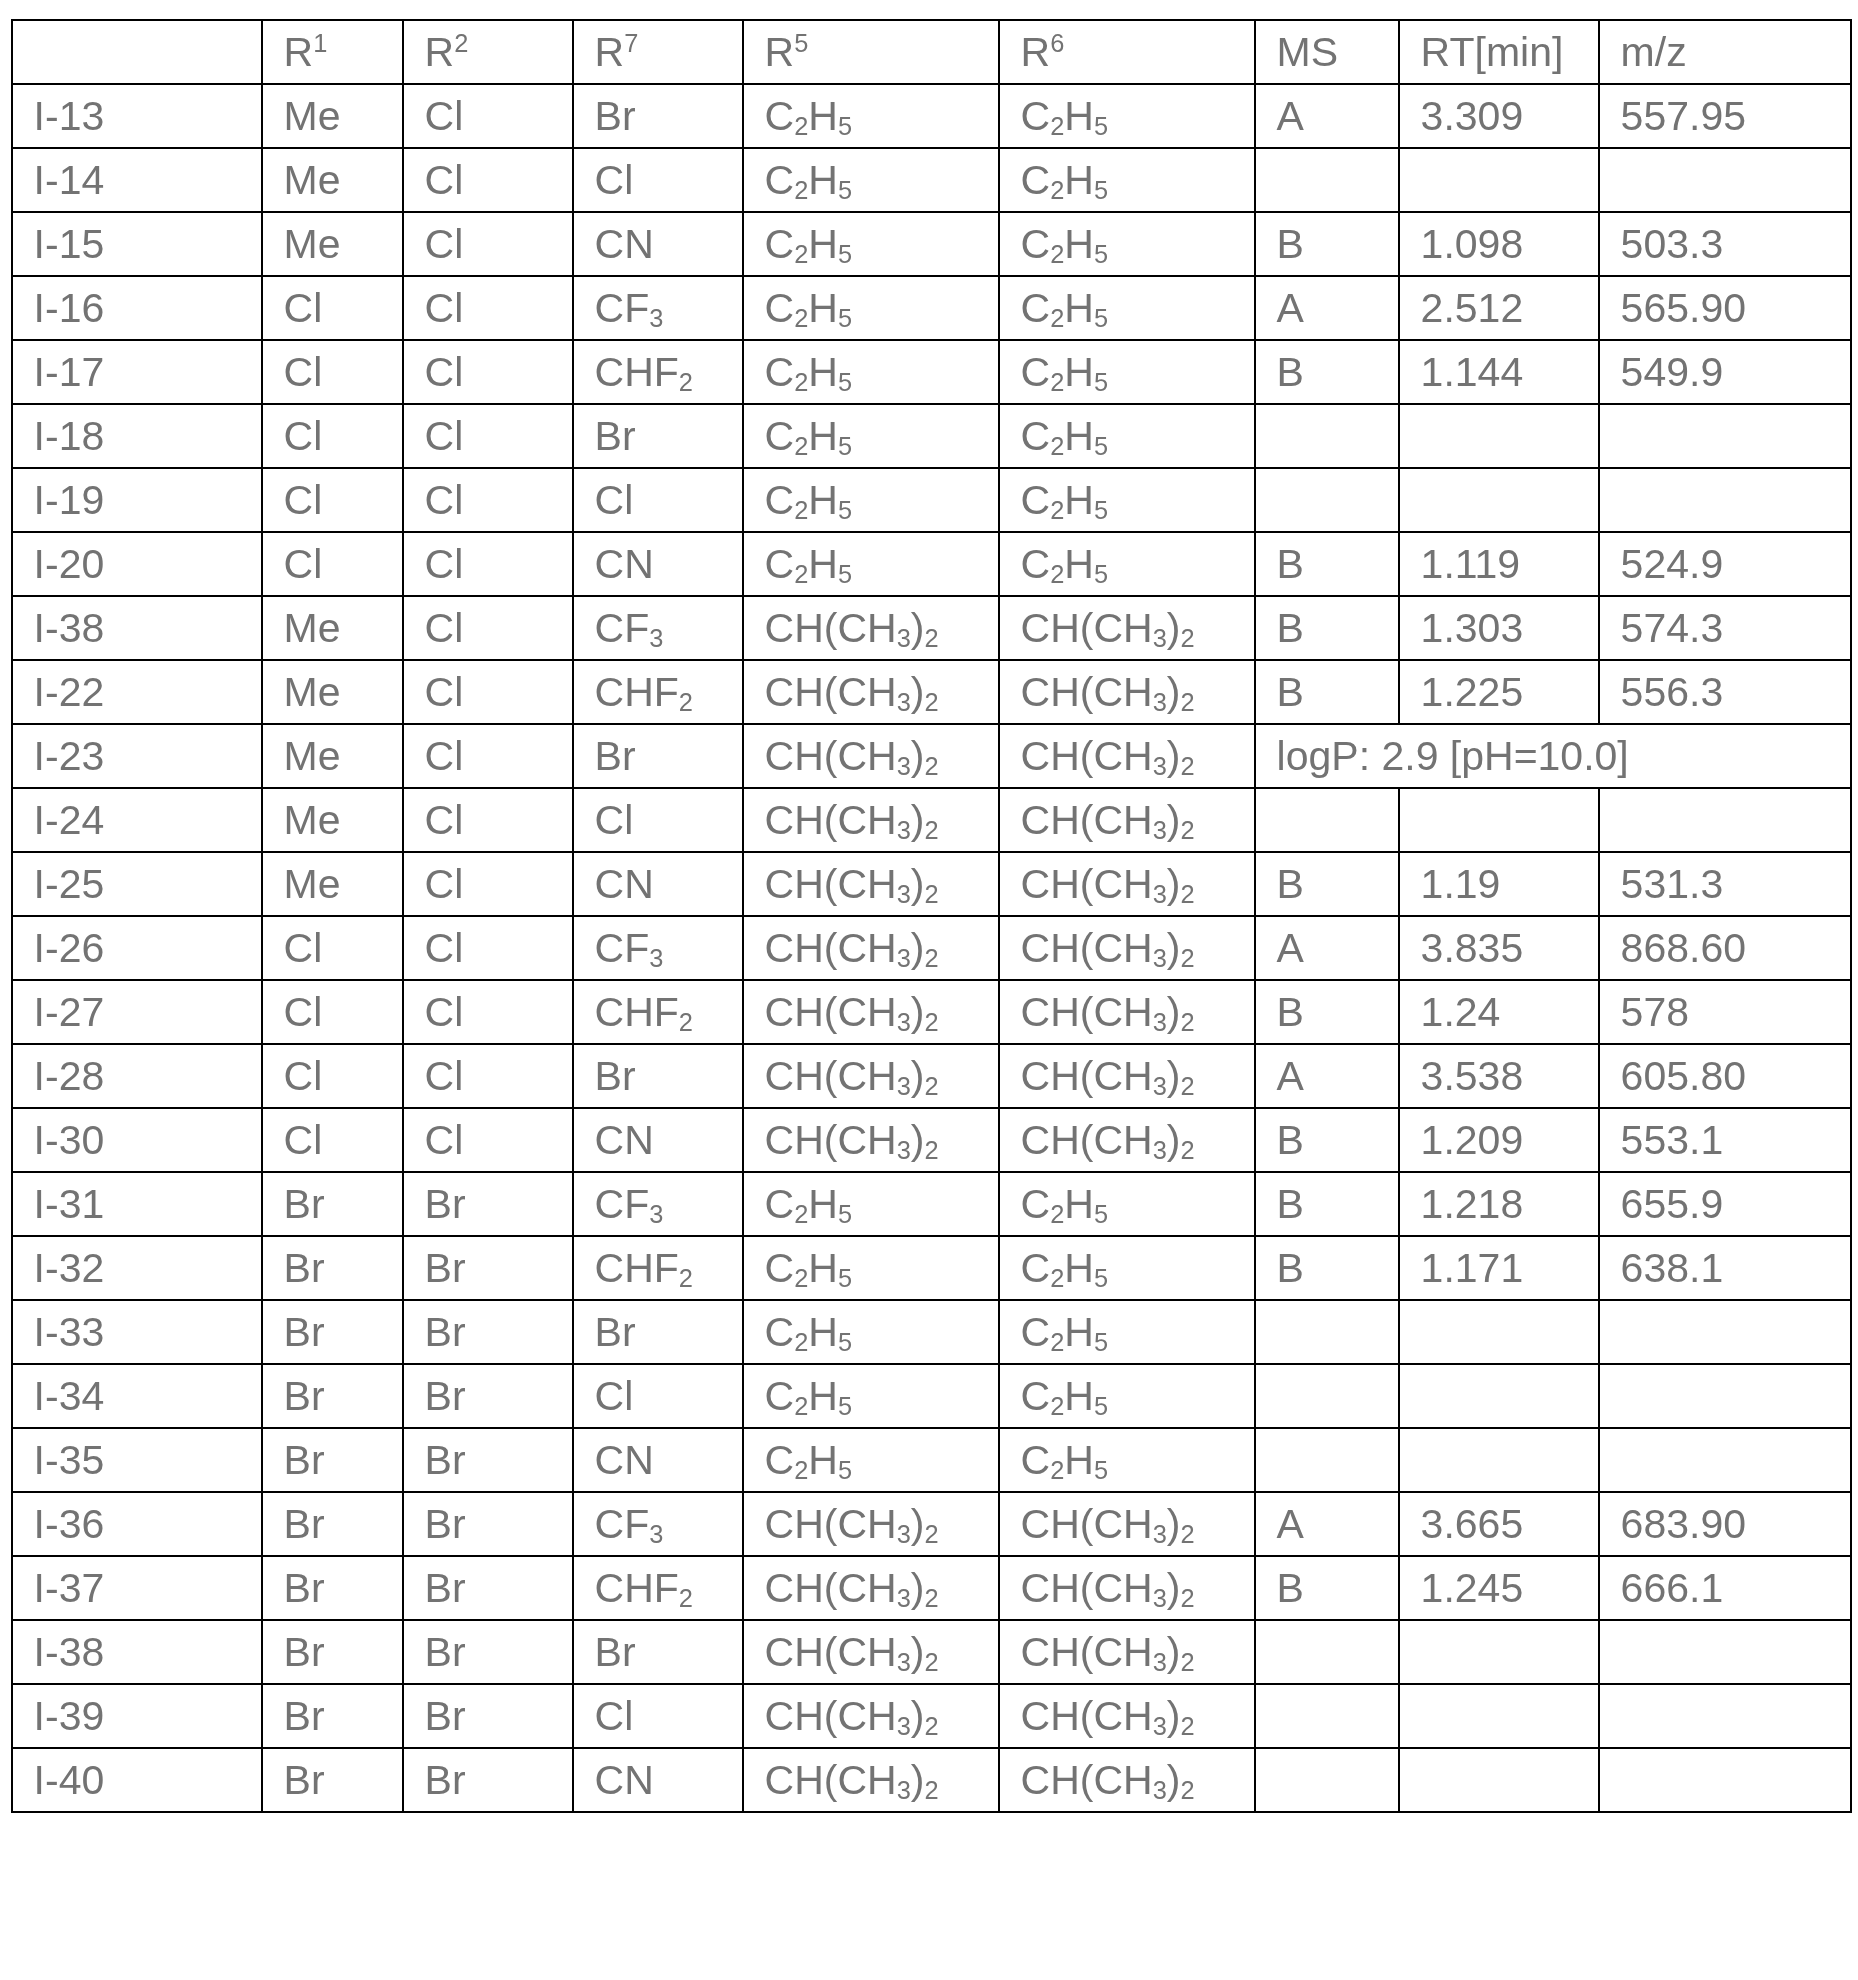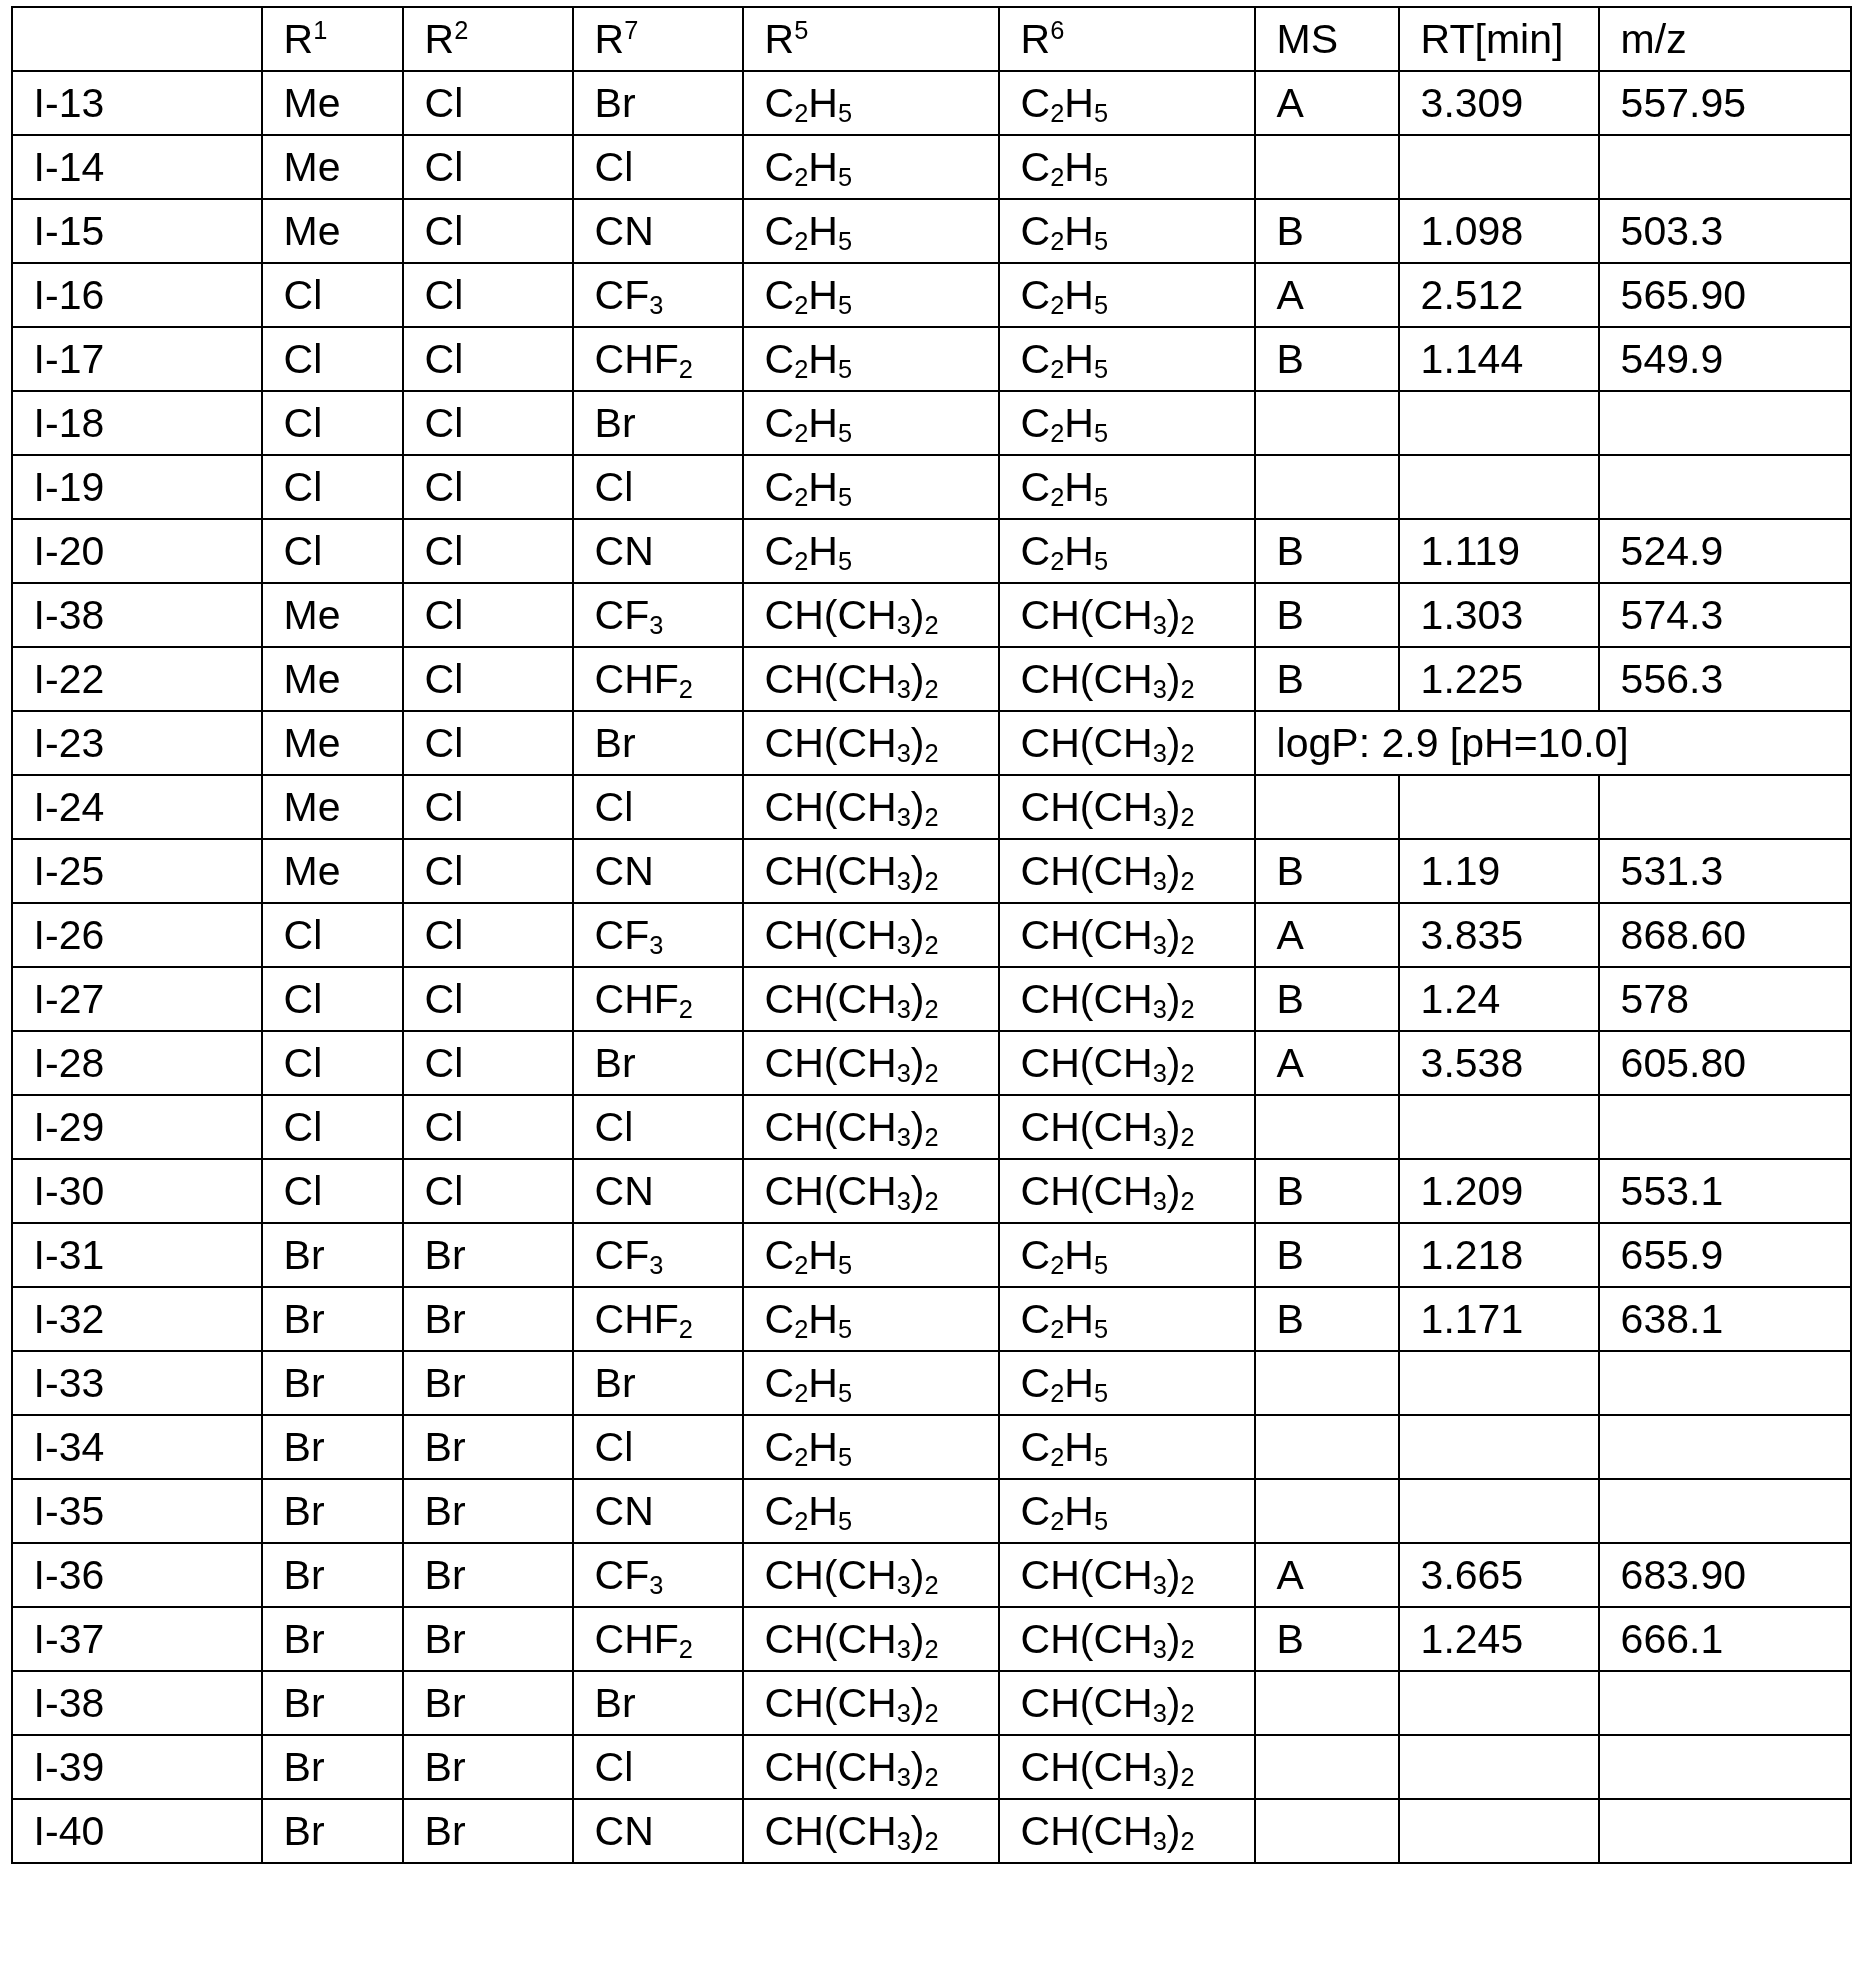--- a/index.html
+++ b/index.html
@@ -1,23 +1,23 @@
 <!DOCTYPE html>
 <html><head>
 <meta charset="utf-8">
 <style>
   html, body { margin: 0; padding: 0; background: #ffffff; }
   body { width: 1859px; height: 1981px; position: relative; overflow: hidden; }
   .tbl {
-    position: absolute; left: 10.6px; top: 6px;
+    position: absolute; left: 10.6px; top: 19px;
     border-collapse: collapse;
     table-layout: fixed;
     font-family: "Liberation Sans", sans-serif;
     font-size: 41px;
-    color: #000000;
+    color: #737373;
   }
   .tbl td {
     border: 2.4px solid #000000;
     height: 62px;
     padding: 0 0 0 21px;
     vertical-align: middle;
     white-space: nowrap;
     overflow: hidden;
     line-height: 1;
   }
@@ -222,31 +222,20 @@
         <td>Cl</td>
         <td>Cl</td>
         <td>Br</td>
         <td>CH(CH<sub class="s">3</sub>)<sub class="s">2</sub></td>
         <td>CH(CH<sub class="s">3</sub>)<sub class="s">2</sub></td>
         <td>A</td>
         <td>3.538</td>
         <td>605.80</td>
       </tr>
       <tr>
-        <td>I-29</td>
-        <td>Cl</td>
-        <td>Cl</td>
-        <td>Cl</td>
-        <td>CH(CH<sub class="s">3</sub>)<sub class="s">2</sub></td>
-        <td>CH(CH<sub class="s">3</sub>)<sub class="s">2</sub></td>
-        <td></td>
-        <td></td>
-        <td></td>
-      </tr>
-      <tr>
         <td>I-30</td>
         <td>Cl</td>
         <td>Cl</td>
         <td>CN</td>
         <td>CH(CH<sub class="s">3</sub>)<sub class="s">2</sub></td>
         <td>CH(CH<sub class="s">3</sub>)<sub class="s">2</sub></td>
         <td>B</td>
         <td>1.209</td>
         <td>553.1</td>
       </tr>

